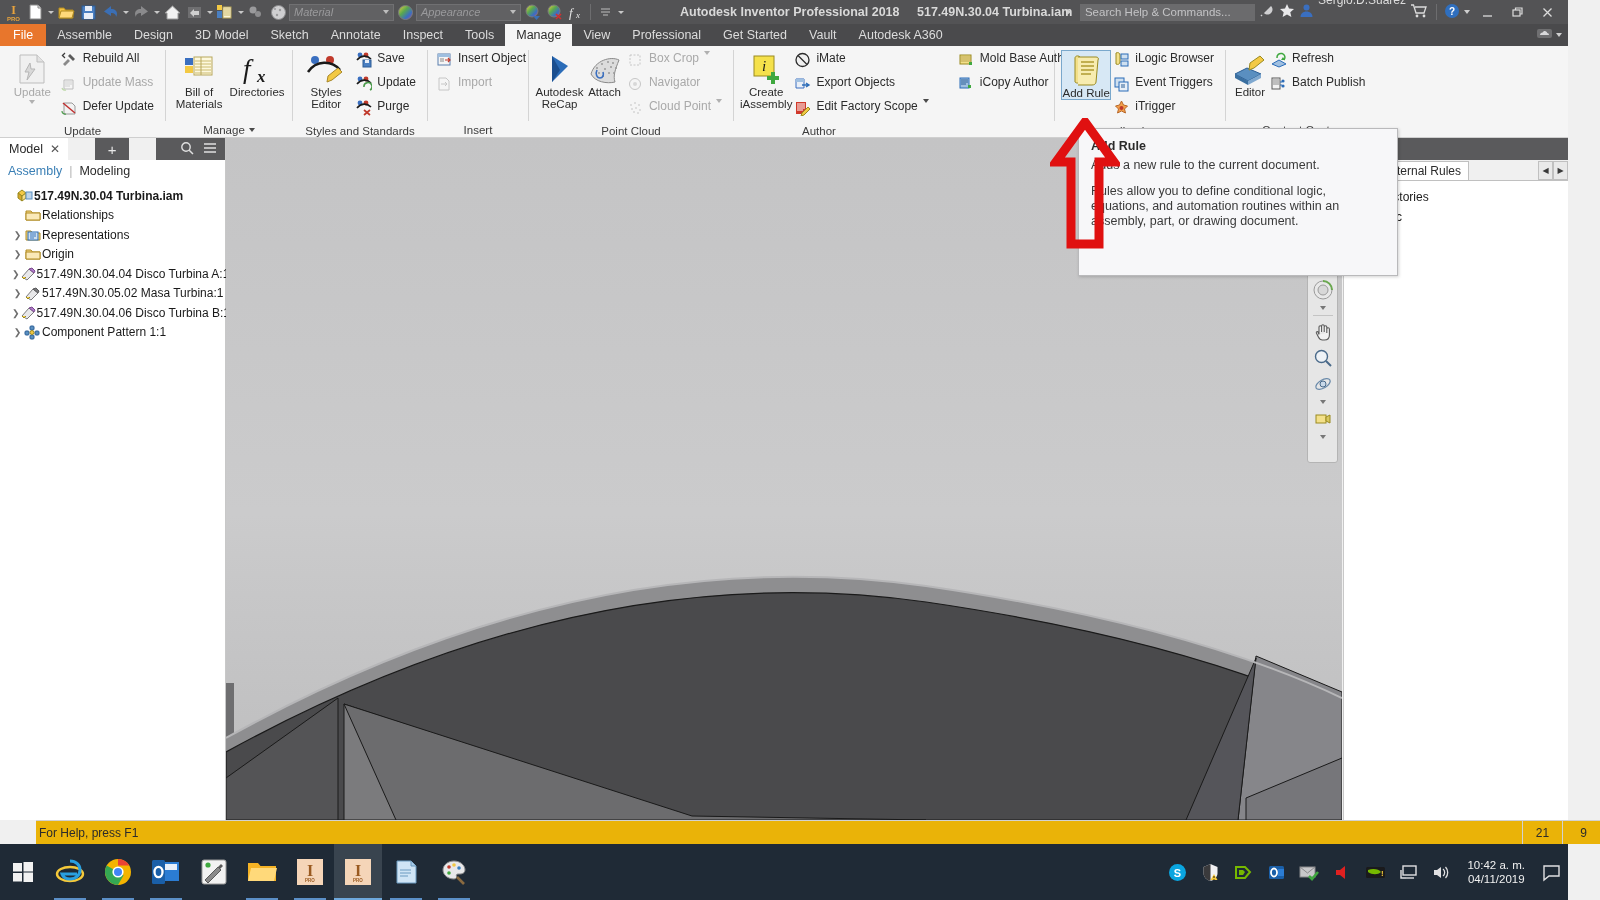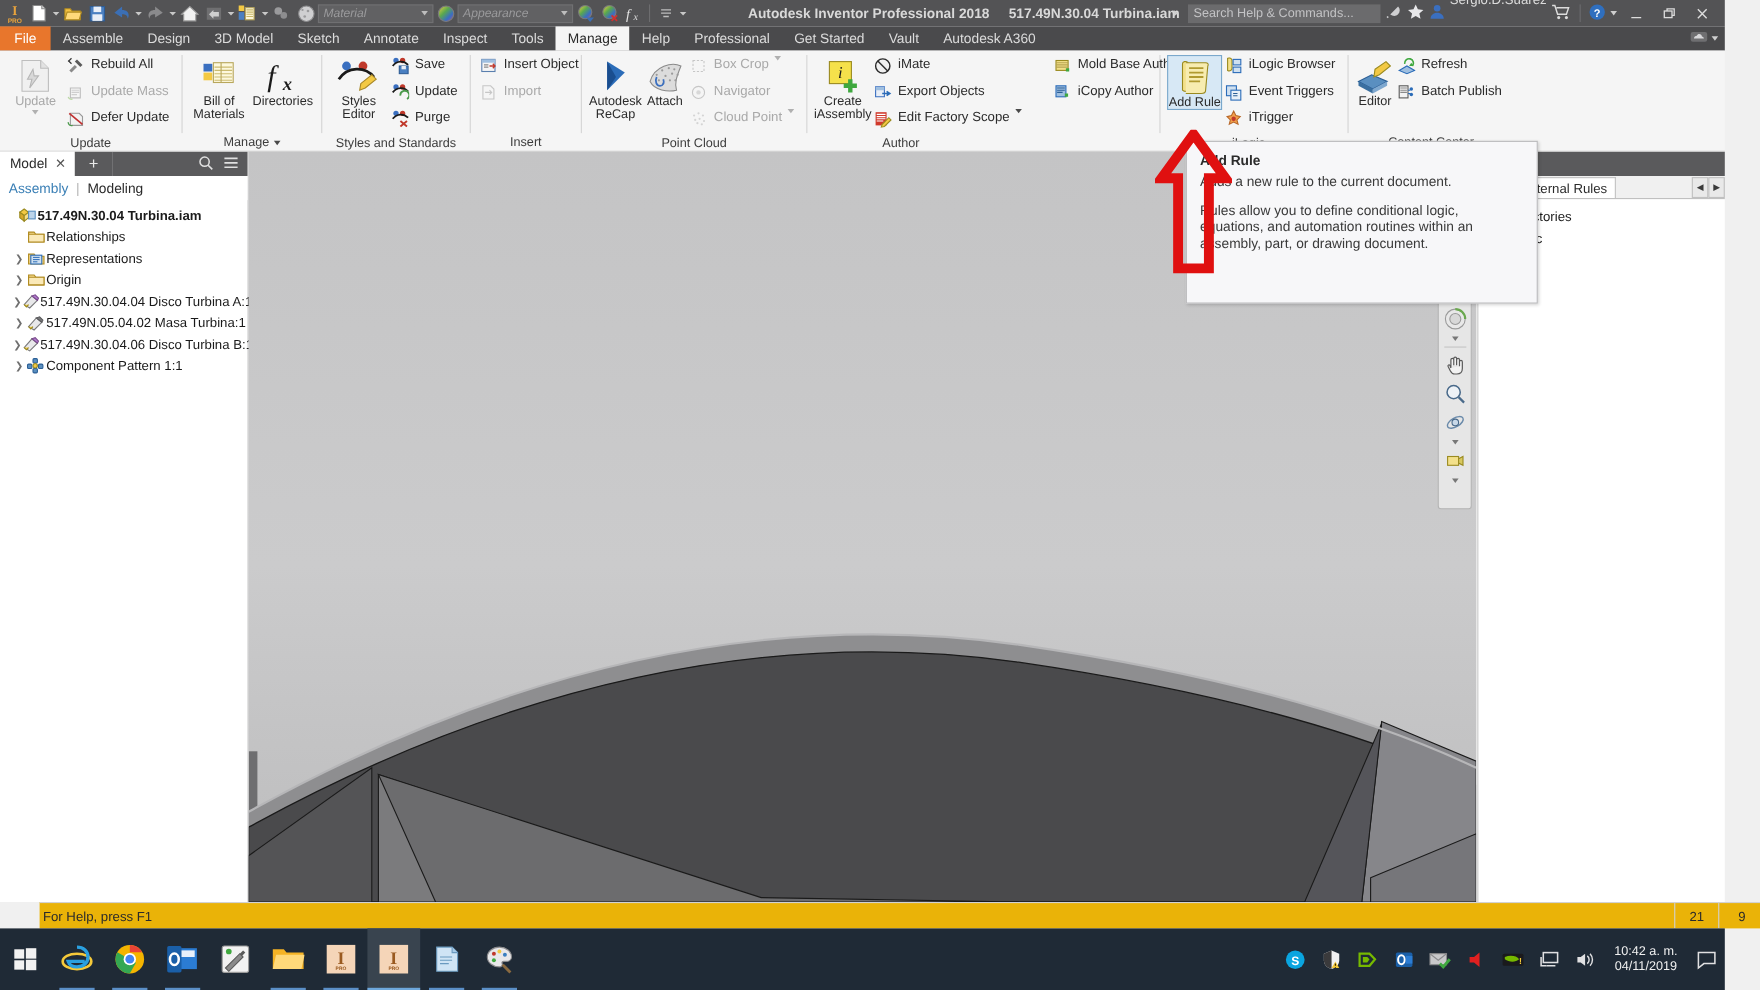--- a/index.html
+++ b/index.html
@@ -107,21 +107,21 @@
   .addrule-btn {
     width:62px; border:1px solid #7aa8cc; background:#d7e8f5;
   }
 
   
   .browser {
     position:absolute; top:138px; left:0; width:226px; height:682px;
     background:#ffffff; border-right:1px solid #c8c8c8;
   }
   .browser-head {
-    height:22px; display:flex; align-items:stretch; background:#f0f0f0;
+    height:22px; display:flex; align-items:stretch; background:#f0f0f0;gap:27px;
   }
   .btab {
     display:flex; align-items:center; gap:7px; padding:0 8px 0 9px;
     background:#ffffff; font-size:12.5px; color:#2b2b2b;
   }
   .btab-x { color:#555; font-size:12px; }
   .bplus {
     width:34px; background:#5a5a5c; color:#e8e8e8; display:flex;
     align-items:center; justify-content:center; font-size:15px;
   }
@@ -439,21 +439,21 @@
   <div class="ribbon-tabs">
     <div class="tab-file">File</div>
     <div class="tab">Assemble</div>
     <div class="tab">Design</div>
     <div class="tab">3D Model</div>
     <div class="tab">Sketch</div>
     <div class="tab">Annotate</div>
     <div class="tab">Inspect</div>
     <div class="tab">Tools</div>
     <div class="tab active">Manage</div>
-    <div class="tab">Help</div>
+    <div class="tab">View</div>
     <div class="tab">Professional</div>
     <div class="tab">Get Started</div>
     <div class="tab">Vault</div>
     <div class="tab">Autodesk A360</div>
     <div class="tabs-right">
       <span>
         <svg width="17" height="13" viewBox="0 0 17 13">
             <rect x="1" y="2" width="15" height="9" rx="2" fill="#6f6f71"></rect>
             <path d="M4 8c0-1.5 1.2-2.5 2.6-2.5.3-1 1.2-1.6 2.2-1.6 1.3 0 2.3 1 2.4 2.2 1 .1 1.8.9 1.8 1.9z" fill="#d8d8da"></path>
           </svg>
@@ -962,21 +962,21 @@
 
       <div class="tnode indent1">
         <span class="exp">❯</span>
         <span class="ti">
           <svg width="17" height="15" viewBox="0 0 17 15">
               <path d="M2 11l7-8 5 4-7 7z" fill="#e8e8ea" stroke="#7a7a7c"></path>
               <path d="M9 3l3-1 3 3-1 2z" fill="#7a7a7c" stroke="#5a5a5c"></path>
               <path d="M2 11l2 2 2-2" fill="#f3c944" stroke="#9a8a20"></path>
             </svg>
         </span>
-        <span>517.49N.05.04.02 Masa Turbina:1</span>
+        <span>517.49N.30.05.02 Masa Turbina:1</span>
       </div>
 
       <div class="tnode indent1">
         <span class="exp">❯</span>
         <span class="ti">
           <svg width="17" height="15" viewBox="0 0 17 15">
               <path d="M2 11l7-8 5 4-7 7z" fill="#e8e8ea" stroke="#7a7a7c"></path>
               <path d="M9 3l3-1 3 3-1 2z" fill="#b07acc" stroke="#7a4a8c"></path>
               <path d="M2 11l2 2 2-2" fill="#f3c944" stroke="#9a8a20"></path>
             </svg>

